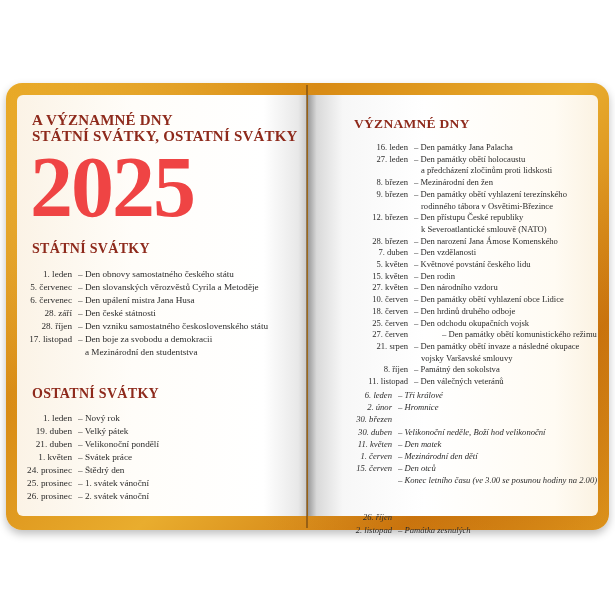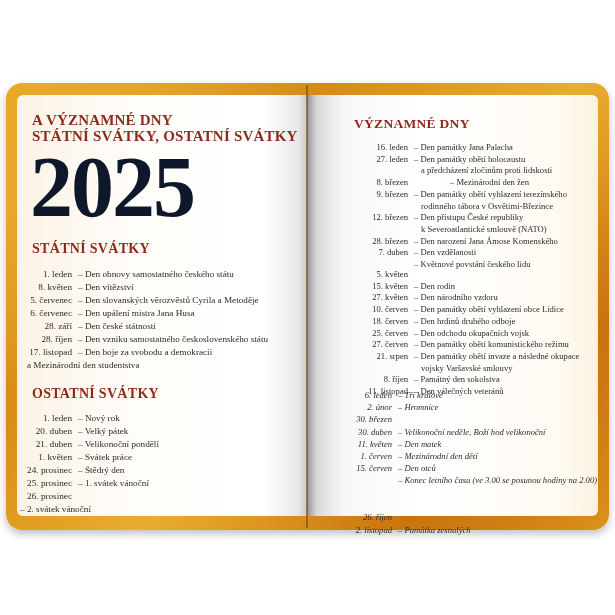--- a/index.html
+++ b/index.html
@@ -14,21 +14,21 @@
     box-shadow: 0 4px 8px rgba(0,0,0,0.25);
   }
   .page {
     position:absolute; top:95px; height:421px; background:#fffdf8;
   }
   .page.left { left:17px; width:290px; background: linear-gradient(to right, #fbf3e6 0%, #fffdf9 40%, #ffffff 85%, #e8e8e8 97%, #c9c9c9 100%); border-top-left-radius:6px; border-bottom-left-radius:6px; }
   .page.right { left:308px; width:290px; background: linear-gradient(to right, #9a9a9a 0%, #d9d9d9 3%, #f7f7f7 12%, #ffffff 40%, #fffbf3 85%, #fbf2e2 100%); border-top-right-radius:6px; border-bottom-right-radius:6px; }
   .spine { position:absolute; left:306px; top:85px; width:2px; height:443px; background:#6e4410; opacity:0.6; }
 
   .main-title { position:absolute; left:32px; top:112px; width:270px; color:#8e2a1c; font-weight:bold; font-size:15px; line-height:16px; letter-spacing:0.2px; }
-  .year { position:absolute; left:30px; top:142px; color:#0f172a; font-weight:bold; font-size:86px; line-height:90px; letter-spacing:-2px; }
+  .year { position:absolute; left:30px; top:142px; color:#ef4444; font-weight:bold; font-size:86px; line-height:90px; letter-spacing:-2px; }
   .sec-title { position:absolute; color:#8e2a1c; font-weight:bold; font-size:14px; letter-spacing:0.3px; }
 
   .list { position:absolute; font-size:9.2px; color:#2b2b2b; }
   .row { display:flex; line-height:12px; }
   .row .d { text-align:right; padding-right:6px; }
   .row .t { white-space:nowrap; }
   .italic .row { font-style:italic; }
 </style>
 </head>
 <body>
@@ -44,96 +44,92 @@
 </div>
 <div class="year">2025</div>
 
 <div class="sec-title" style="left:32px; top:241px;">STÁTNÍ SVÁTKY</div>
 <div class="list" style="left:20px; top:268px;" id="list-state">
     <div class="row" style="line-height: 13px;">
       <span class="d" style="width: 52px;">1. leden</span>
       <span class="t">– Den obnovy samostatného českého státu</span>
     </div>
     <div class="row" style="line-height: 13px;">
-      <span class="d" style="width: 52px;">8. květen</span>
-      <span class="t">– Den vítězství</span>
-    </div>
-    <div class="row" style="line-height: 13px;">
       <span class="d" style="width: 52px;">5. červenec</span>
       <span class="t">– Den slovanských věrozvěstů Cyrila a Metoděje</span>
     </div>
     <div class="row" style="line-height: 13px;">
       <span class="d" style="width: 52px;">6. červenec</span>
       <span class="t">– Den upálení mistra Jana Husa</span>
     </div>
     <div class="row" style="line-height: 13px;">
       <span class="d" style="width: 52px;">28. září</span>
       <span class="t">– Den české státnosti</span>
     </div>
     <div class="row" style="line-height: 13px;">
       <span class="d" style="width: 52px;">28. říjen</span>
       <span class="t">– Den vzniku samostatného československého státu</span>
     </div>
     <div class="row" style="line-height: 13px;">
       <span class="d" style="width: 52px;">17. listopad</span>
       <span class="t">– Den boje za svobodu a demokracii</span>
     </div>
-    <div class="row" style="line-height: 13px; flex-direction: column;">
+    <div class="row" style="line-height: 13px;">
       <span class="d" style="width: 52px;"></span>
       <span class="t" style="padding-left: 7px;">a Mezinárodní den studentstva</span>
     </div>
   </div>
 
 <div class="sec-title" style="left:32px; top:386px;">OSTATNÍ SVÁTKY</div>
 <div class="list" style="left:20px; top:412px;" id="list-other">
     <div class="row" style="line-height: 13px;">
       <span class="d" style="width: 52px;">1. leden</span>
       <span class="t">– Nový rok</span>
     </div>
     <div class="row" style="line-height: 13px;">
-      <span class="d" style="width: 52px;">20. duben</span>
+      <span class="d" style="width: 52px;">19. duben</span>
       <span class="t">– Velký pátek</span>
     </div>
     <div class="row" style="line-height: 13px;">
       <span class="d" style="width: 52px;">21. duben</span>
       <span class="t">– Velikonoční pondělí</span>
     </div>
     <div class="row" style="line-height: 13px;">
       <span class="d" style="width: 52px;">1. květen</span>
       <span class="t">– Svátek práce</span>
     </div>
     <div class="row" style="line-height: 13px;">
       <span class="d" style="width: 52px;">24. prosinec</span>
       <span class="t">– Štědrý den</span>
     </div>
     <div class="row" style="line-height: 13px;">
       <span class="d" style="width: 52px;">25. prosinec</span>
       <span class="t">– 1. svátek vánoční</span>
     </div>
-    <div class="row" style="line-height: 13px; flex-direction: column;">
+    <div class="row" style="line-height: 13px;">
       <span class="d" style="width: 52px;">26. prosinec</span>
       <span class="t">– 2. svátek vánoční</span>
     </div>
   </div>
 
 <div class="sec-title" style="left:354px; top:116px; font-size:13.5px;">VÝZNAMNÉ DNY</div>
 <div class="list" style="left:356px; top:142px; font-size:8.6px;" id="list-sig">
     <div class="row" style="line-height: 11.7px;">
       <span class="d" style="width: 52px;">16. leden</span>
       <span class="t">– Den památky Jana Palacha</span>
     </div>
     <div class="row" style="line-height: 11.7px;">
       <span class="d" style="width: 52px;">27. leden</span>
       <span class="t">– Den památky obětí holocaustu</span>
     </div>
     <div class="row" style="line-height: 11.7px;">
       <span class="d" style="width: 52px;"></span>
       <span class="t" style="padding-left: 7px;">a předcházení zločinům proti lidskosti</span>
     </div>
-    <div class="row" style="line-height: 11.7px; gap: 36px;">
+    <div class="row" style="line-height: 11.7px;">
       <span class="d" style="width: 52px;">8. březen</span>
       <span class="t">– Mezinárodní den žen</span>
     </div>
     <div class="row" style="line-height: 11.7px;">
       <span class="d" style="width: 52px;">9. březen</span>
       <span class="t">– Den památky obětí vyhlazení terezínského</span>
     </div>
     <div class="row" style="line-height: 11.7px;">
       <span class="d" style="width: 52px;"></span>
       <span class="t" style="padding-left: 7px;">rodinného tábora v Osvětimi-Březince</span>
@@ -148,21 +144,21 @@
     </div>
     <div class="row" style="line-height: 11.7px;">
       <span class="d" style="width: 52px;">28. březen</span>
       <span class="t">– Den narození Jana Ámose Komenského</span>
     </div>
     <div class="row" style="line-height: 11.7px;">
       <span class="d" style="width: 52px;">7. duben</span>
       <span class="t">– Den vzdělanosti</span>
     </div>
     <div class="row" style="line-height: 11.7px;">
-      <span class="d" style="width: 52px; margin-top: 10px;">5. květen</span>
+      <span class="d" style="width: 52px;">5. květen</span>
       <span class="t">– Květnové povstání českého lidu</span>
     </div>
     <div class="row" style="line-height: 11.7px;">
       <span class="d" style="width: 52px;">15. květen</span>
       <span class="t">– Den rodin</span>
     </div>
     <div class="row" style="line-height: 11.7px;">
       <span class="d" style="width: 52px;">27. květen</span>
       <span class="t">– Den národního vzdoru</span>
     </div>
@@ -171,21 +167,21 @@
       <span class="t">– Den památky obětí vyhlazení obce Lidice</span>
     </div>
     <div class="row" style="line-height: 11.7px;">
       <span class="d" style="width: 52px;">18. červen</span>
       <span class="t">– Den hrdinů druhého odboje</span>
     </div>
     <div class="row" style="line-height: 11.7px;">
       <span class="d" style="width: 52px;">25. červen</span>
       <span class="t">– Den odchodu okupačních vojsk</span>
     </div>
-    <div class="row" style="line-height: 11.7px;">
+    <div class="row" style="line-height: 11.7px; gap: 28px;">
       <span class="d" style="width: 52px;">27. červen</span>
       <span class="t">– Den památky obětí komunistického režimu</span>
     </div>
     <div class="row" style="line-height: 11.7px;">
       <span class="d" style="width: 52px;">21. srpen</span>
       <span class="t">– Den památky obětí invaze a následné okupace</span>
     </div>
     <div class="row" style="line-height: 11.7px;">
       <span class="d" style="width: 52px;"></span>
       <span class="t" style="padding-left: 7px;">vojsky Varšavské smlouvy</span>

